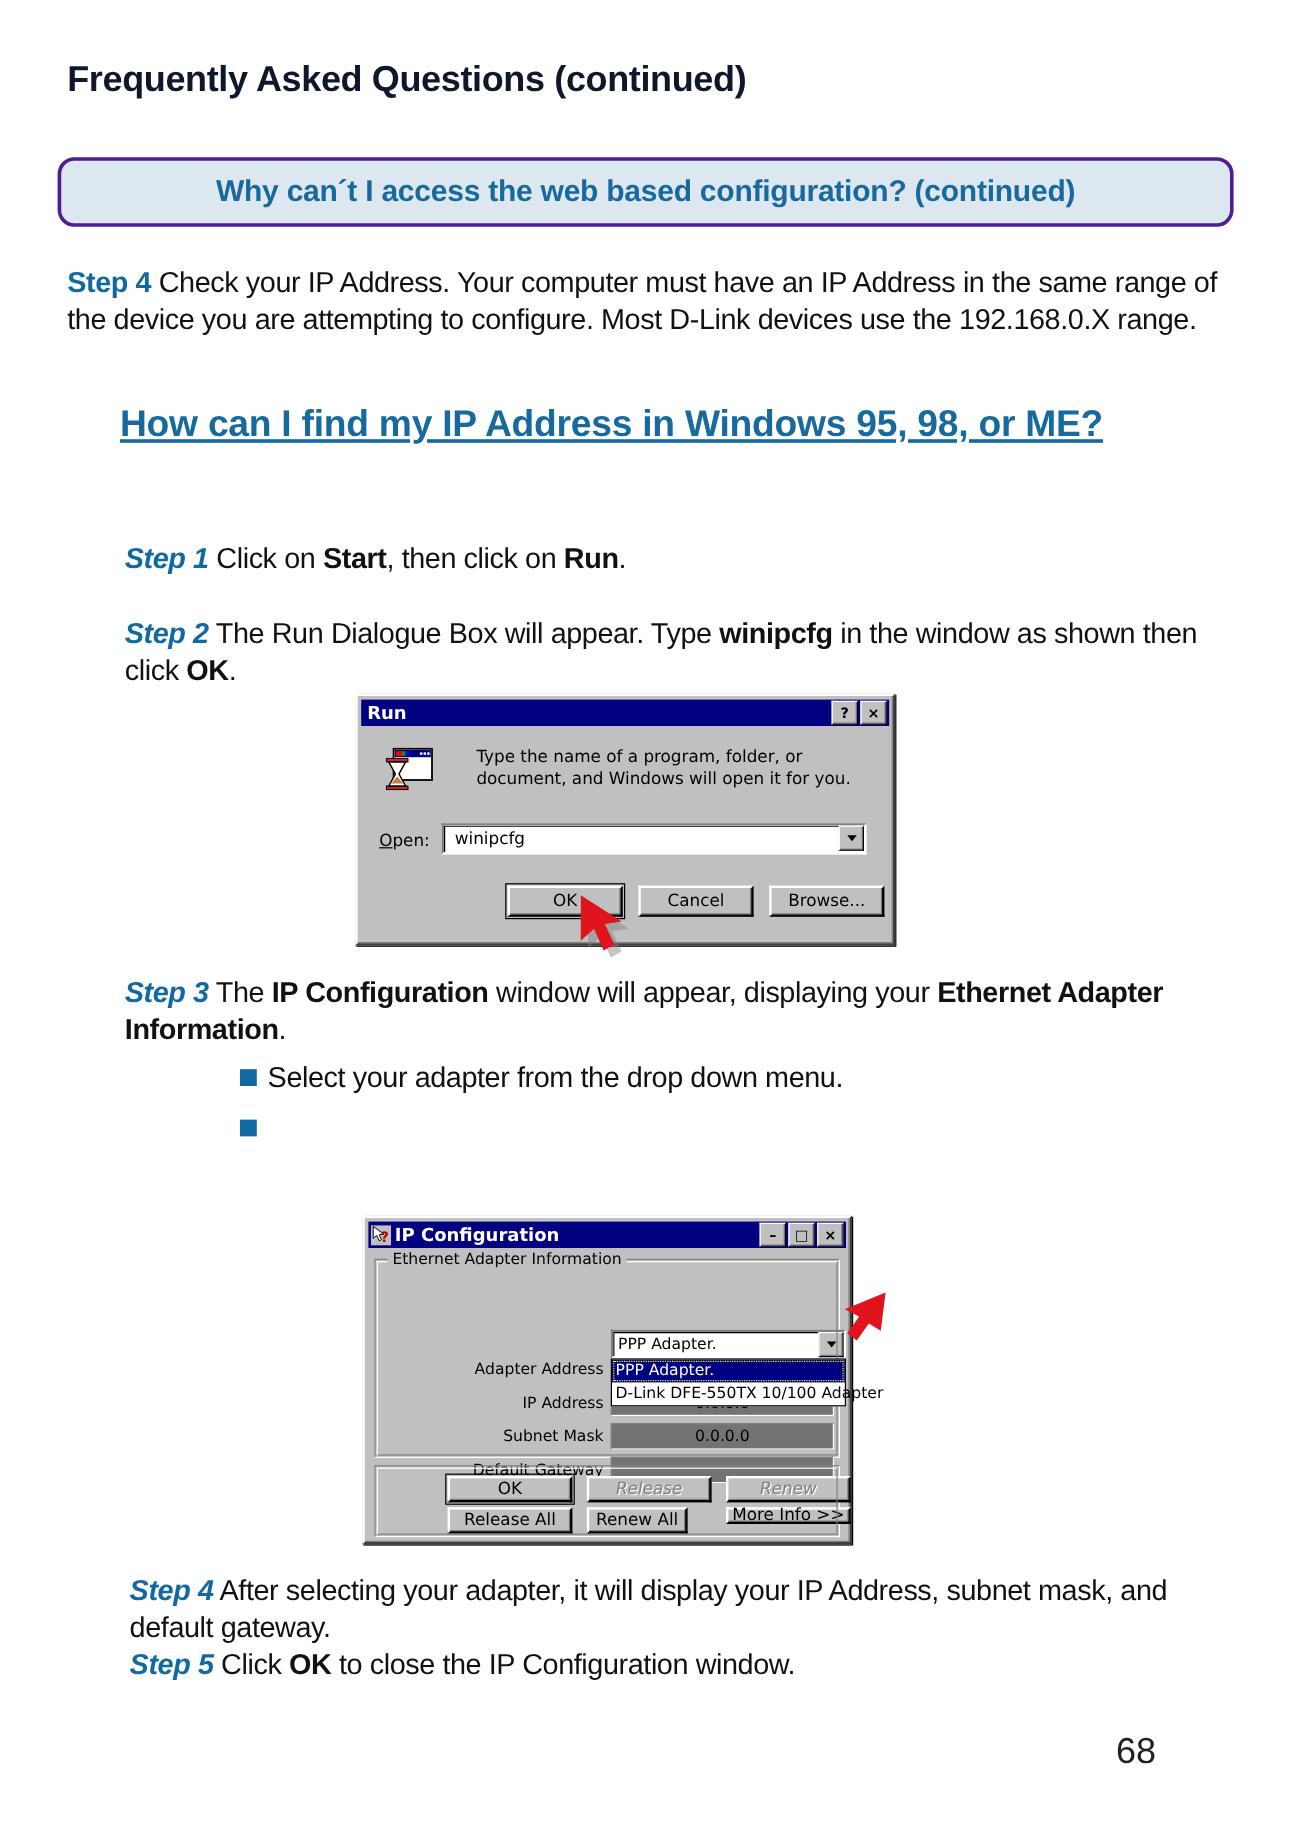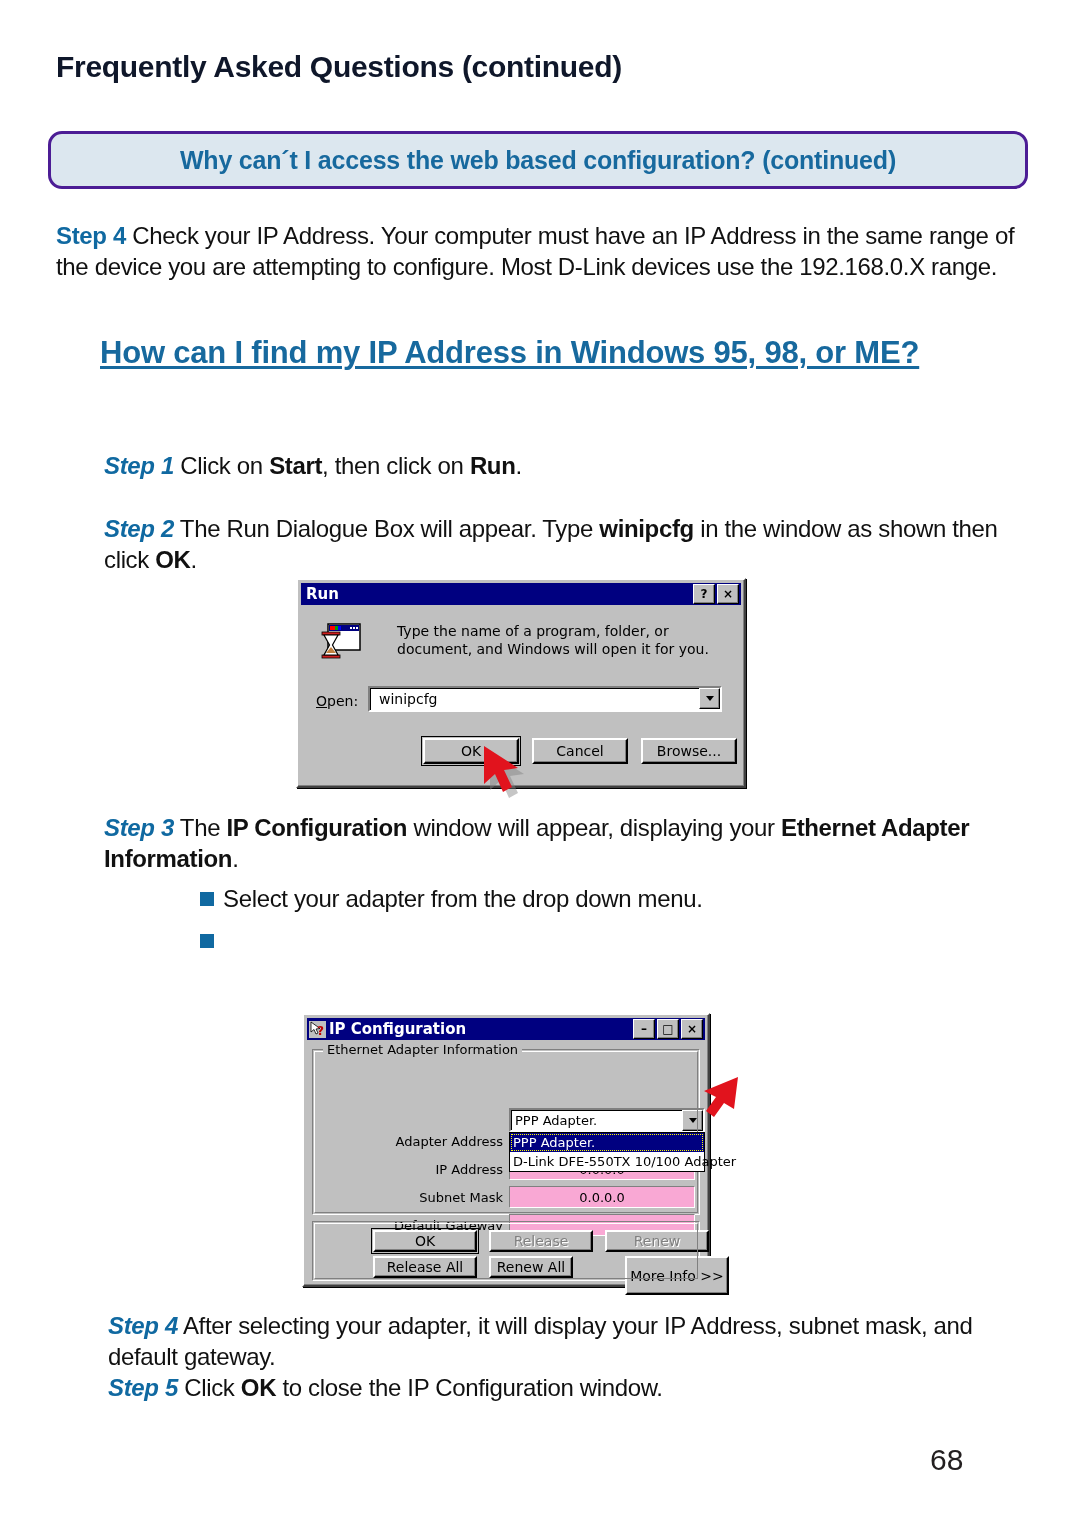--- a/index.html
+++ b/index.html
@@ -221,21 +221,21 @@
     box-shadow: inset -1px -1px 0 #808080;
     display: flex;
     align-items: center;
     justify-content: center;
     font-size: 14px;
     color: #000;
     box-sizing: border-box;
     font-family: "DejaVu Sans", sans-serif;
   }
   .btn.default { outline: 1px solid #000; outline-offset: 1px; }
-  .btn.disabled { color: #808080; text-shadow: 1px 1px 0 #ffffff; }
+  .btn.disabled { color: #808080; text-shadow: 1px 1px 0 #ffffff; font-style: italic; }
 
   
   #run-dialog { left: 296px; top: 578px; width: 450px; height: 210px; }
   #run-icon {
     position: absolute; left: 22px; top: 42px; width: 42px; height: 40px;
   }
   #run-desc {
     position: absolute; left: 76px; top: 42px; width: 340px;
     font-size: 14px; line-height: 18px; color: #000; margin-left: 23px;
   }
@@ -283,21 +283,21 @@
   }
   .field-label {
     position: absolute;
     font-size: 13px;
     color: #000;
     text-align: right;
     white-space: nowrap;
   }
   .readonly-box {
     position: absolute;
-    background: #f9a8d4;
+    background: #737373;
     border-top: 1px solid #808080;
     border-left: 1px solid #808080;
     border-right: 1px solid #ffffff;
     border-bottom: 1px solid #ffffff;
     box-sizing: border-box;
     display: flex;
     align-items: center;
     justify-content: center;
     font-size: 13px;
     color: #000;
@@ -469,21 +469,21 @@
     </div>
   </div>
 
   <div class="groupbox" style="left:8px; top:206px; width:388px; height:60px;">
     <div class="btn default" style="position:absolute; left:60px; top:8px; width:104px; height:22px;">OK</div>
     <div class="btn disabled" style="position:absolute; left:176px; top:8px; width:104px; height:22px;">Release</div>
     <div class="btn disabled" style="position:absolute; left:292px; top:8px; width:104px; height:22px;">Renew</div>
 
     <div class="btn" style="position:absolute; left:60px; top:34px; width:104px; height:22px;">Release All</div>
     <div class="btn" style="position:absolute; left:176px; top:34px; width:84px; height:22px;">Renew All</div>
-    <div class="btn" style="position:absolute; left:292px; top:34px; width:104px; height:39px;margin-left:20px;">More Info &gt;&gt;</div>
+    <div class="btn" style="position:absolute; left:292px; top:34px; width:104px; height:14px;">More Info &gt;&gt;</div>
   </div>
 </div>
 
 <svg class="red-arrow" style="left:694px; top:1075px; width:52px; height:48px;" viewBox="0 0 52 48">
   <polygon points="44,2 10,16 22,22 12,36 20,42 30,28 40,34" fill="#e1131d"></polygon>
 </svg>
 
 <div class="para" style="left:108px; top:1310px; width:930px;">
   <span class="steplabel italic">Step 4</span><span>  After selecting your adapter, it will display your IP Address, subnet mask, and default gateway.</span>
 </div>

